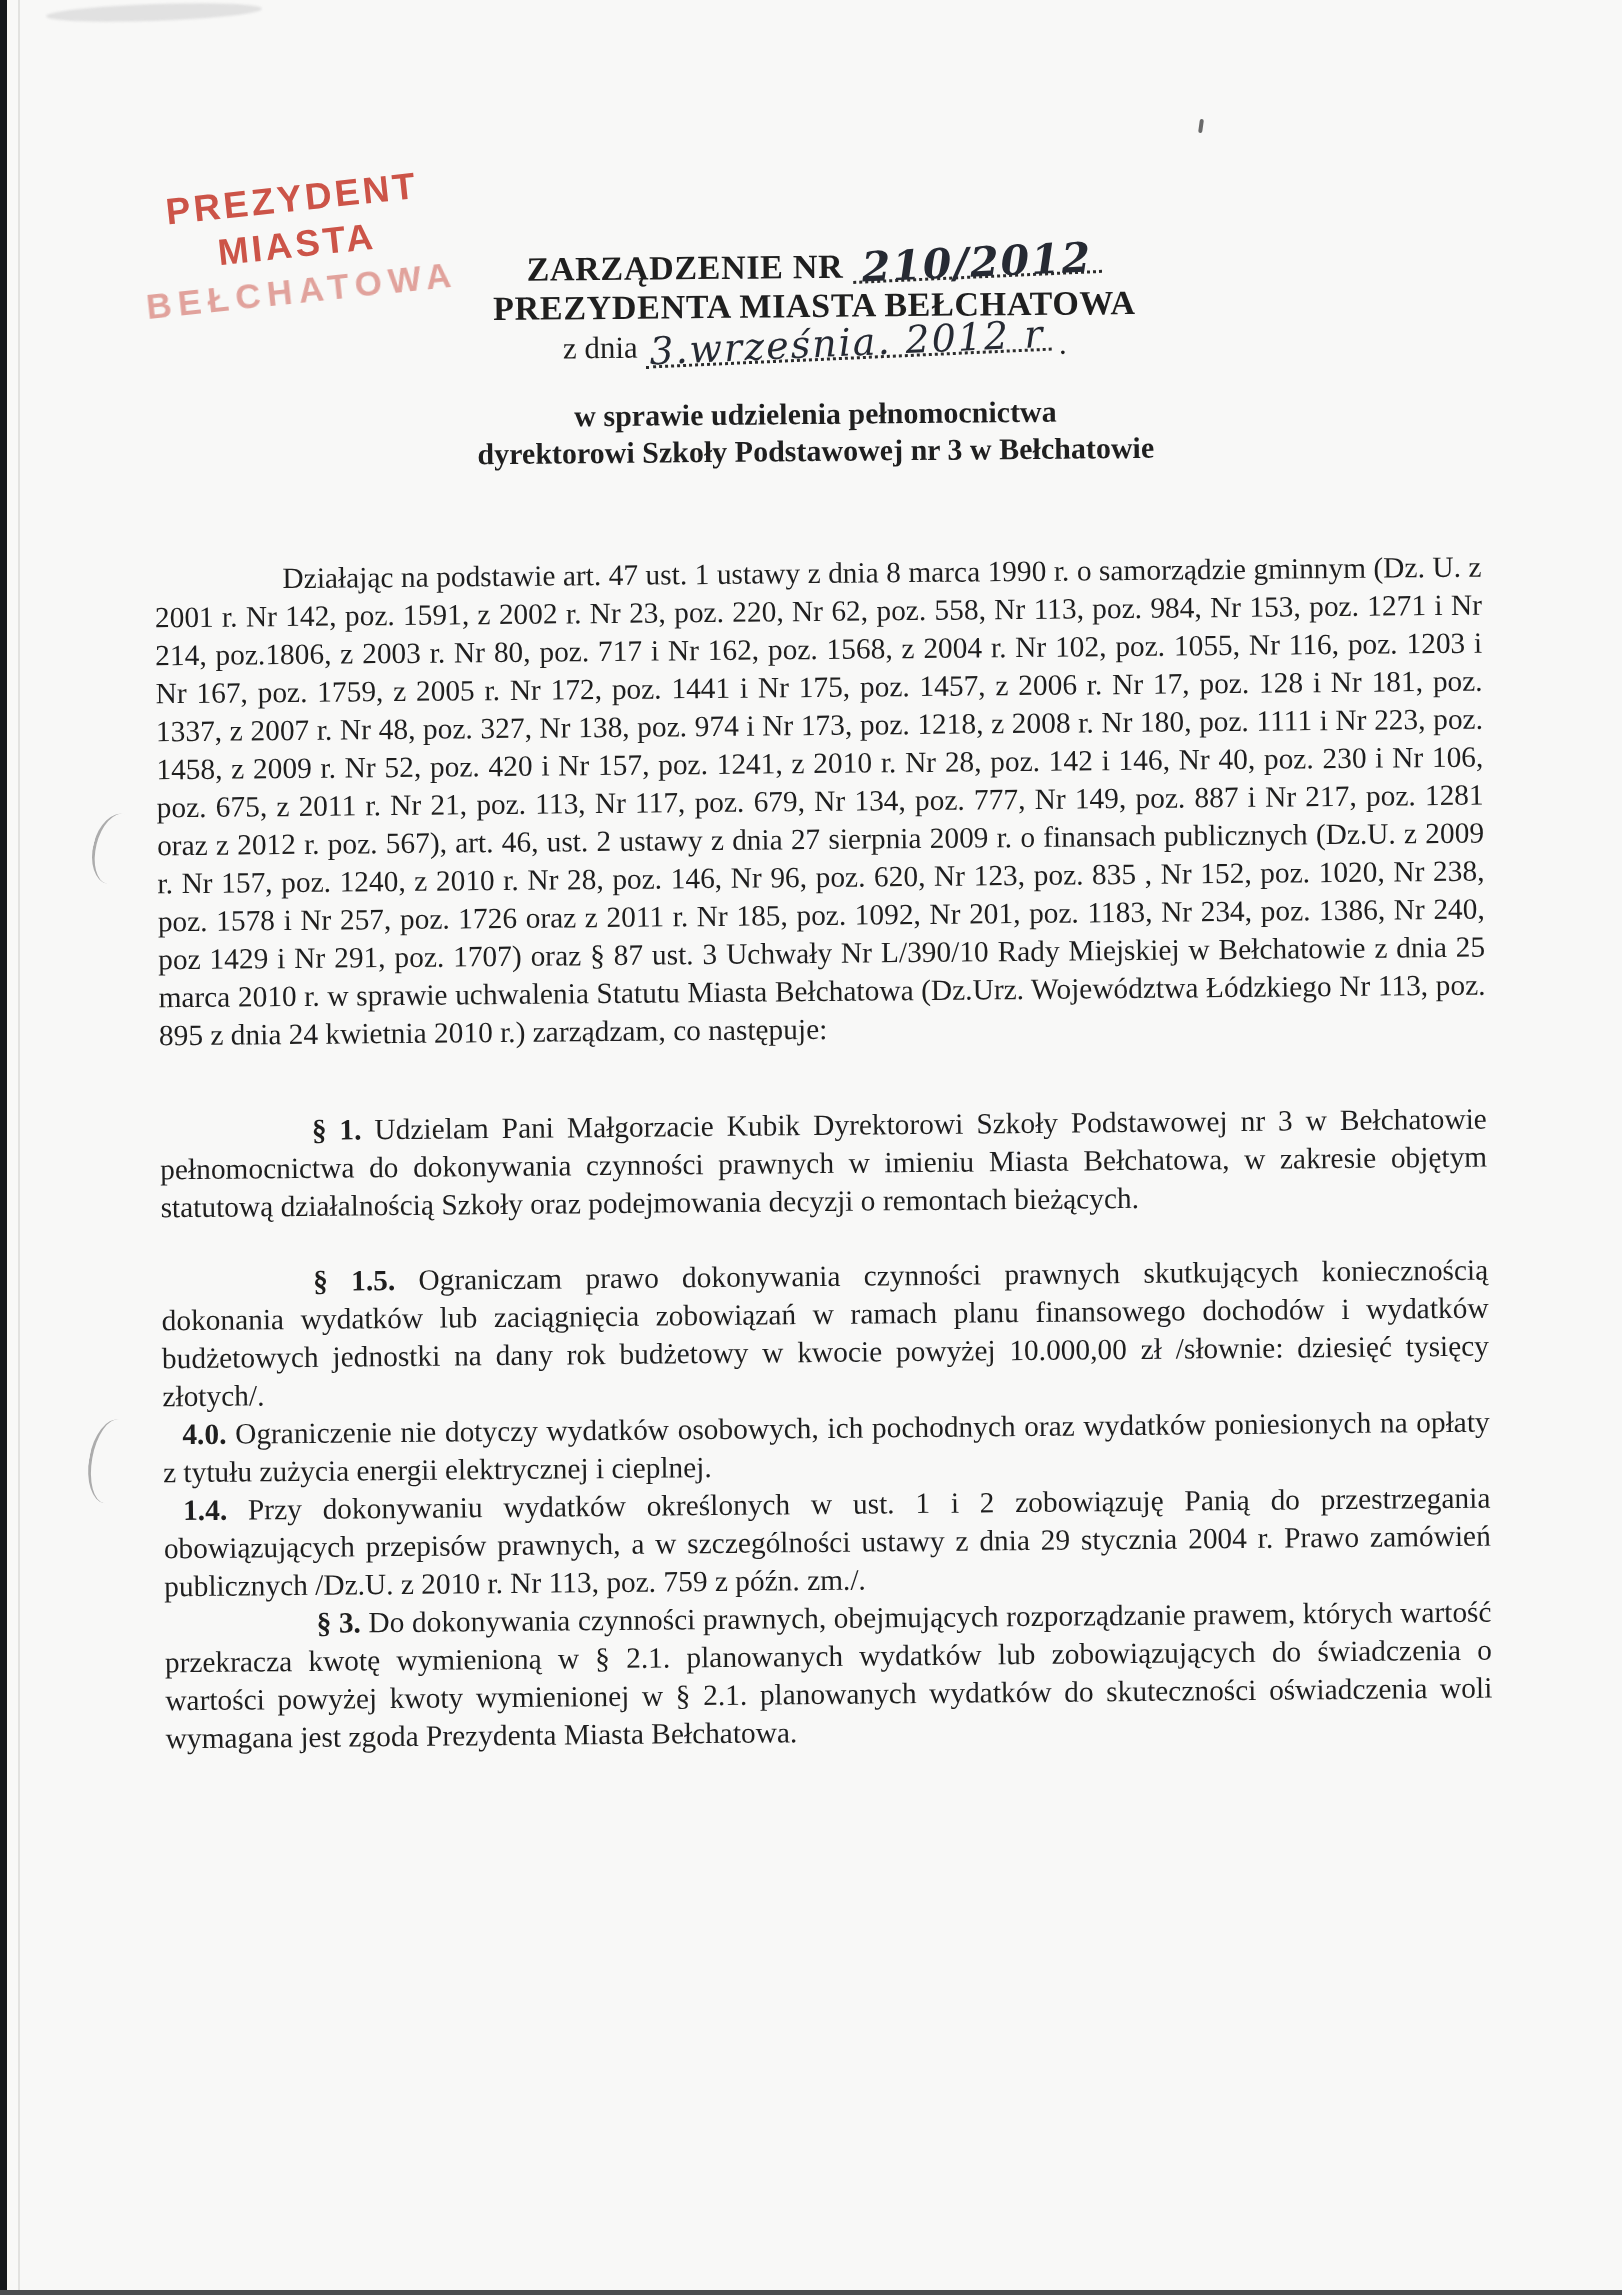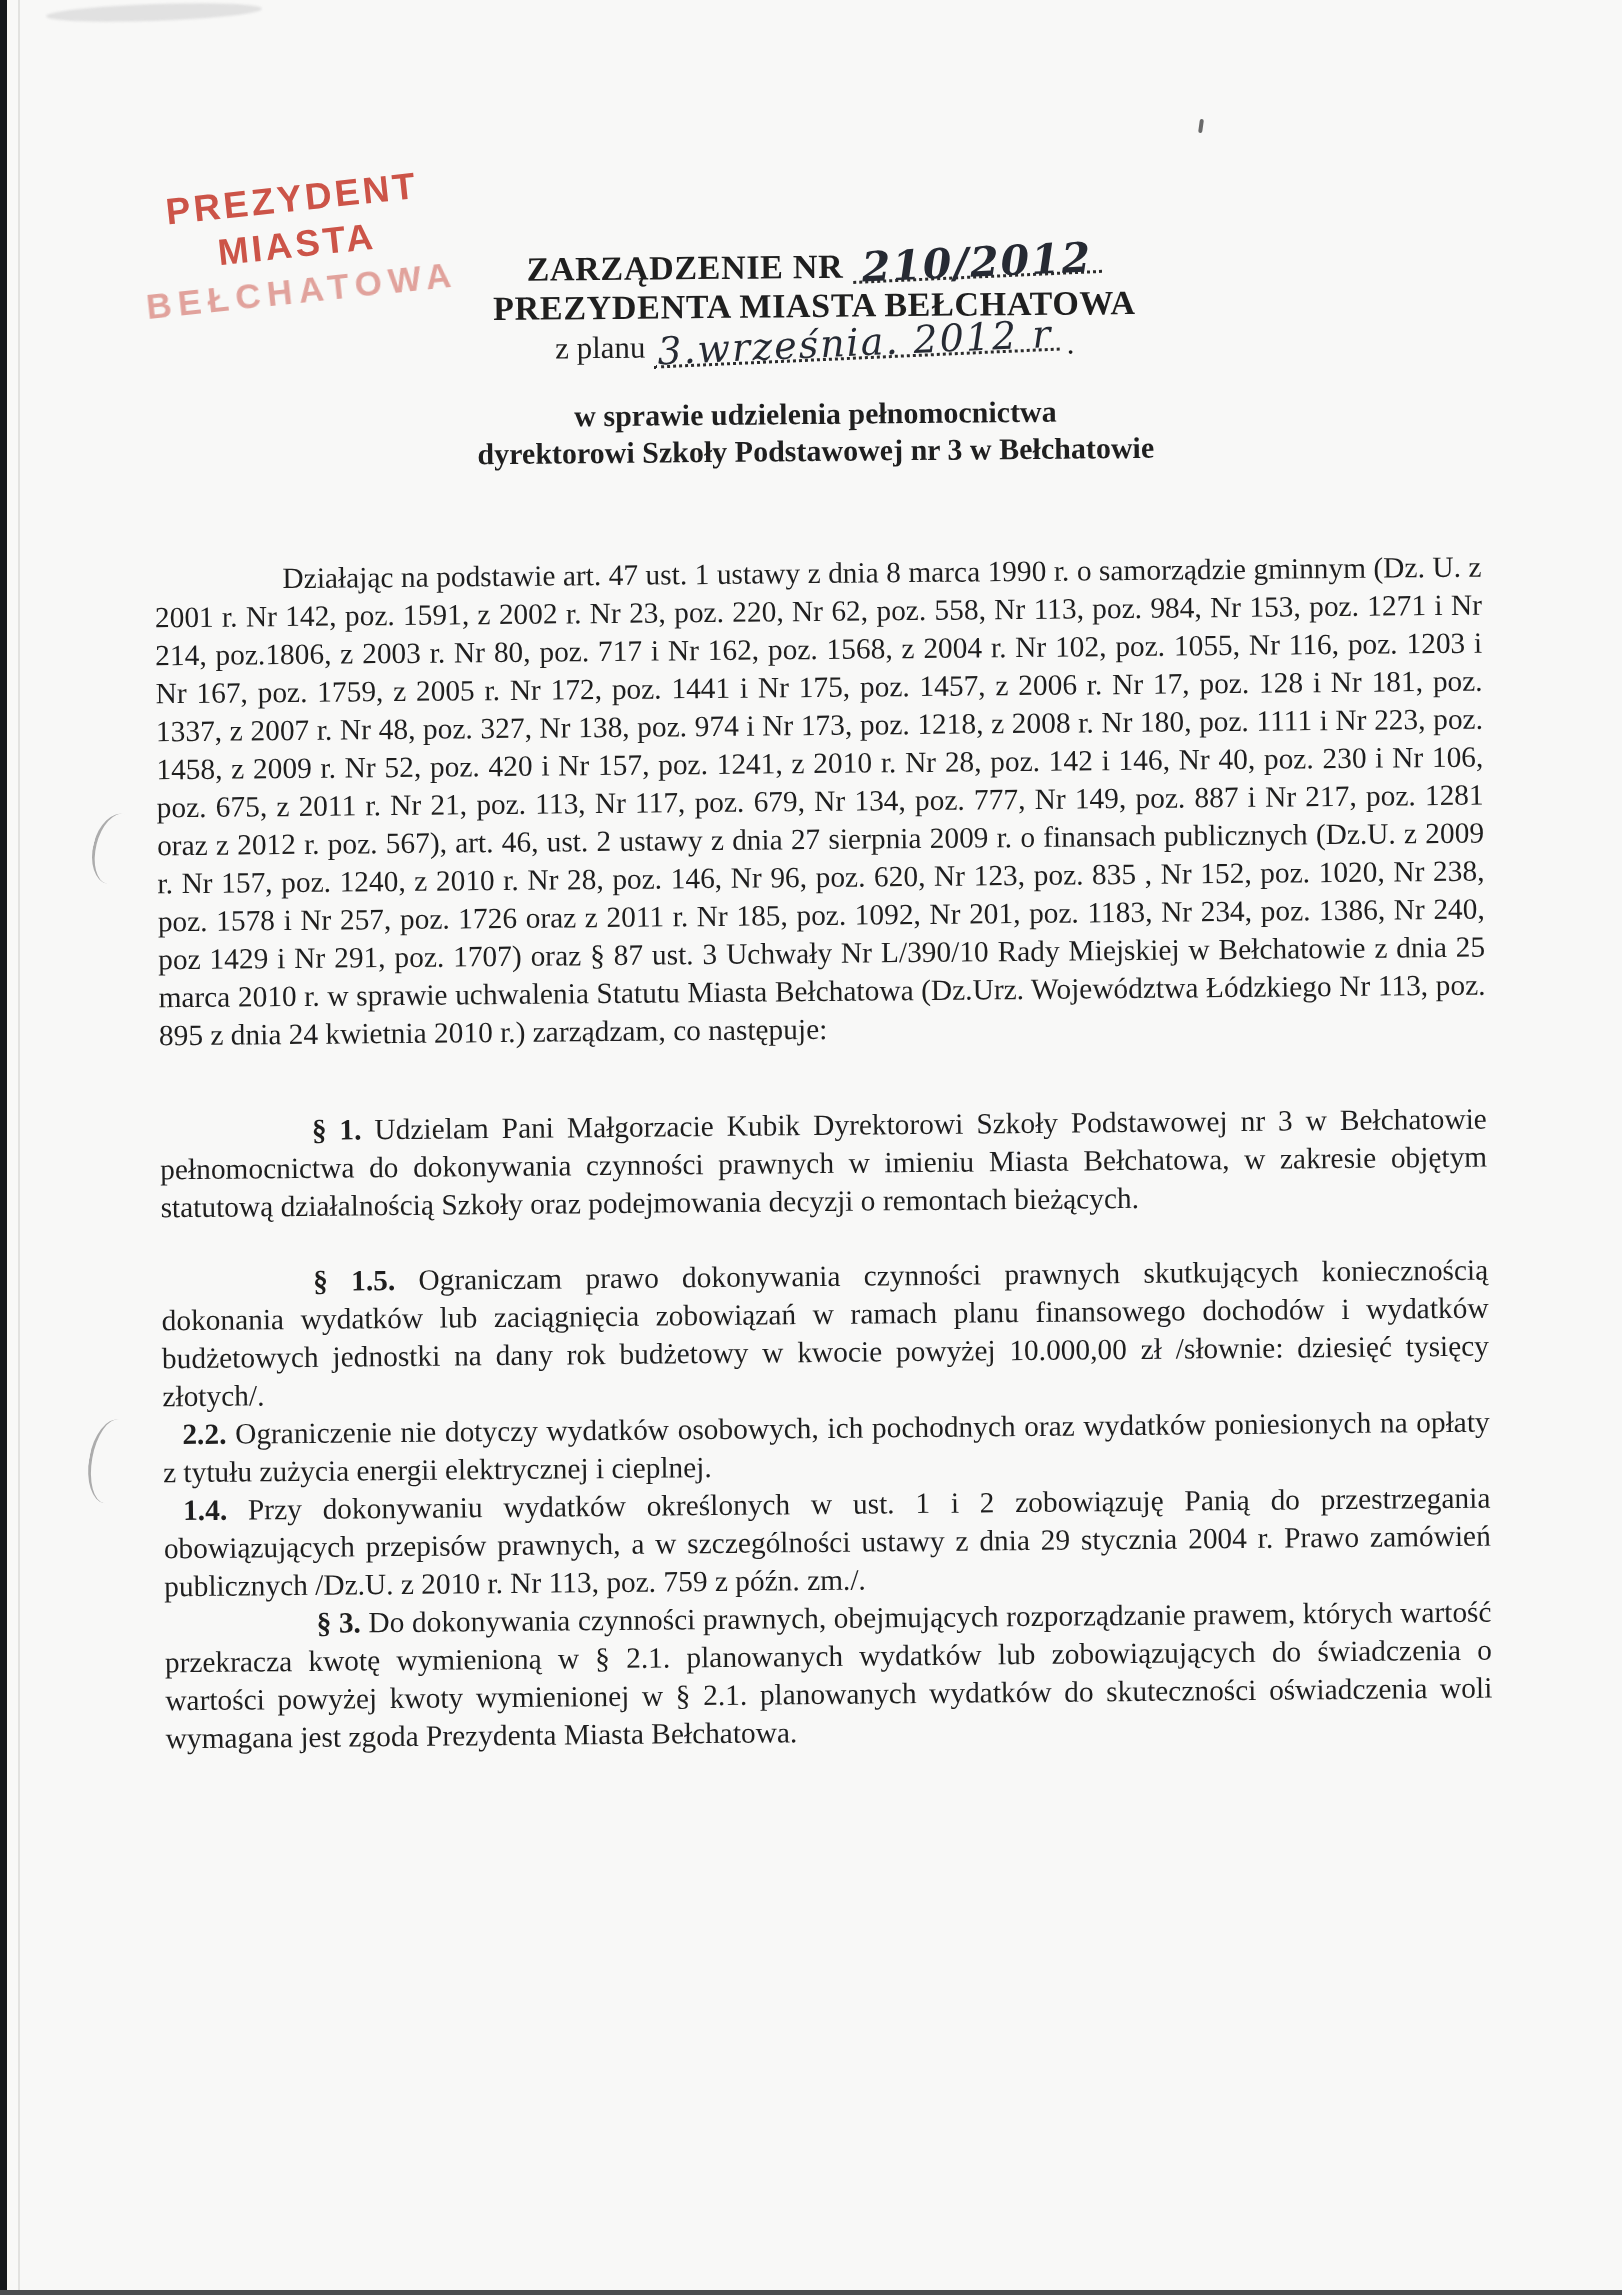--- a/index.html
+++ b/index.html
@@ -85,21 +85,21 @@
       <div class="l2">BEŁCHATOWA</div>
     </div>
 
     <div class="header">
       <div class="title-line">
         <span>ZARZĄDZENIE NR</span>
         <span class="hand number">210/2012</span>
       </div>
       <div class="title-line">PREZYDENTA MIASTA BEŁCHATOWA</div>
       <div class="date-line">
-        <span>z planu</span>
+        <span>z dnia</span>
         <span class="hand date">3.września. 2012 r</span>
         <span>.</span>
       </div>
     </div>
 
     <div class="subject">
       <div>w sprawie udzielenia pełnomocnictwa</div>
       <div>dyrektorowi Szkoły Podstawowej nr 3 w Bełchatowie</div>
     </div>
 
@@ -110,21 +110,21 @@
         <span class="sec-label">§  1.</span>
         <span>Udzielam Pani Małgorzacie Kubik Dyrektorowi Szkoły Podstawowej nr 3 w Bełchatowie pełnomocnictwa do dokonywania czynności prawnych w imieniu Miasta Bełchatowa, w zakresie objętym statutową działalnością Szkoły oraz podejmowania decyzji o remontach bieżących.</span>
       </p>
 
       <p class="p-s21">
         <span class="sec-label">§  1.5.</span>
         <span>Ograniczam prawo dokonywania czynności prawnych skutkujących koniecznością dokonania wydatków lub zaciągnięcia zobowiązań w ramach planu finansowego dochodów i wydatków budżetowych jednostki na dany rok budżetowy w kwocie powyżej 10.000,00 zł /słownie: dziesięć tysięcy złotych/.</span>
       </p>
 
       <p class="p-s22">
-        <span class="sec-label">2.2.</span>
+        <span class="sec-label">4.0.</span>
         <span>Ograniczenie nie dotyczy wydatków osobowych, ich pochodnych oraz wydatków poniesionych na opłaty z tytułu zużycia energii elektrycznej i cieplnej.</span>
       </p>
 
       <p class="p-s23">
         <span class="sec-label">1.4.</span>
         <span>Przy dokonywaniu wydatków określonych w ust. 1 i 2 zobowiązuję Panią do przestrzegania obowiązujących przepisów prawnych, a w szczególności ustawy z dnia 29 stycznia 2004 r. Prawo zamówień publicznych /Dz.U. z 2010 r. Nr 113, poz. 759 z późn. zm./.</span>
       </p>
 
       <p class="p-s3">
         <span class="sec-label">§  3.</span>

